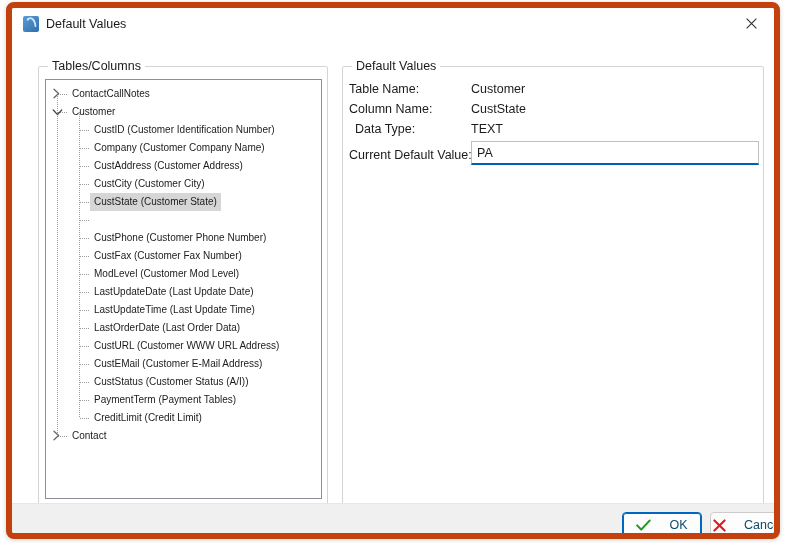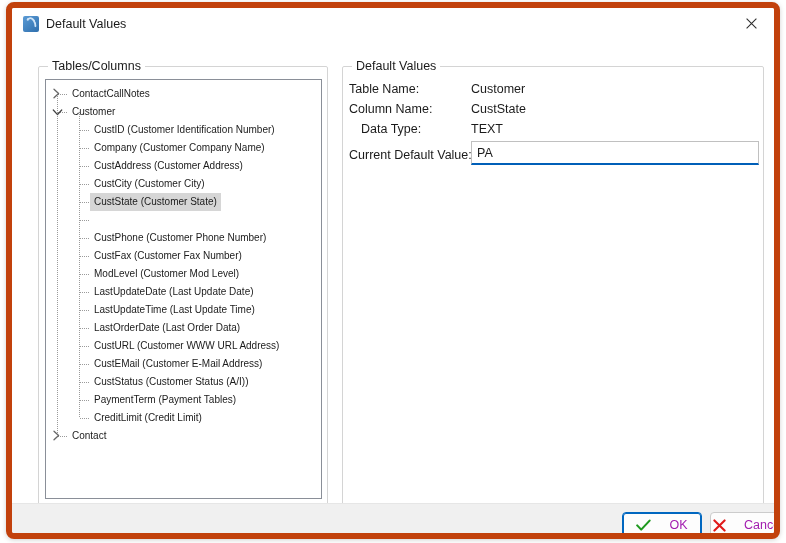--- a/index.html
+++ b/index.html
@@ -155,21 +155,21 @@
     position: absolute;
     font-size: 12.5px;
     color: #1b1b1b;
     white-space: nowrap;
     line-height: 16px;
   }
   #lbl-table  { left: 6px;  top: 14px; text-align: center; }
   #val-table  { left: 128px; top: 14px; }
   #lbl-column { left: 6px;  top: 34px; }
   #val-column { left: 128px; top: 34px; }
-  #lbl-type   { left: 18px;  top: 54px; }
+  #lbl-type   { left: 12px;  top: 54px; }
   #val-type   { left: 128px; top: 54px; }
   #lbl-curdef { left: 6px;  top: 80px; }
 
   #default-input-wrap {
     position: absolute;
     left: 128px; top: 74px;
     width: 288px; height: 24px;
     background: #ffffff;
     border: 1px solid #c0c0c0;
     border-bottom: 2px solid #005fb8;
@@ -201,21 +201,21 @@
     top: 8px;
     height: 26px;
     background: #fdfdfd;
     border: 1px solid #cccccc;
     border-radius: 4px;
     display: flex;
     align-items: center;
     justify-content: center;
     gap: 18px;
     font-size: 12.5px;
-    color: #a21caf;
+    color: #0c4a6e;
     cursor: default;
     box-shadow: 0 1px 0 rgba(0,0,0,0.04);
   }
   #ok-button {
     left: 610px; width: 80px;
     border: 1px solid #0067c0;
     box-shadow: 0 0 0 1px #0067c0 inset;
   }
   #cancel-button { left: 698px; width: 76px; }
   .dlg-btn .bicon { display: flex; align-items: center; }

